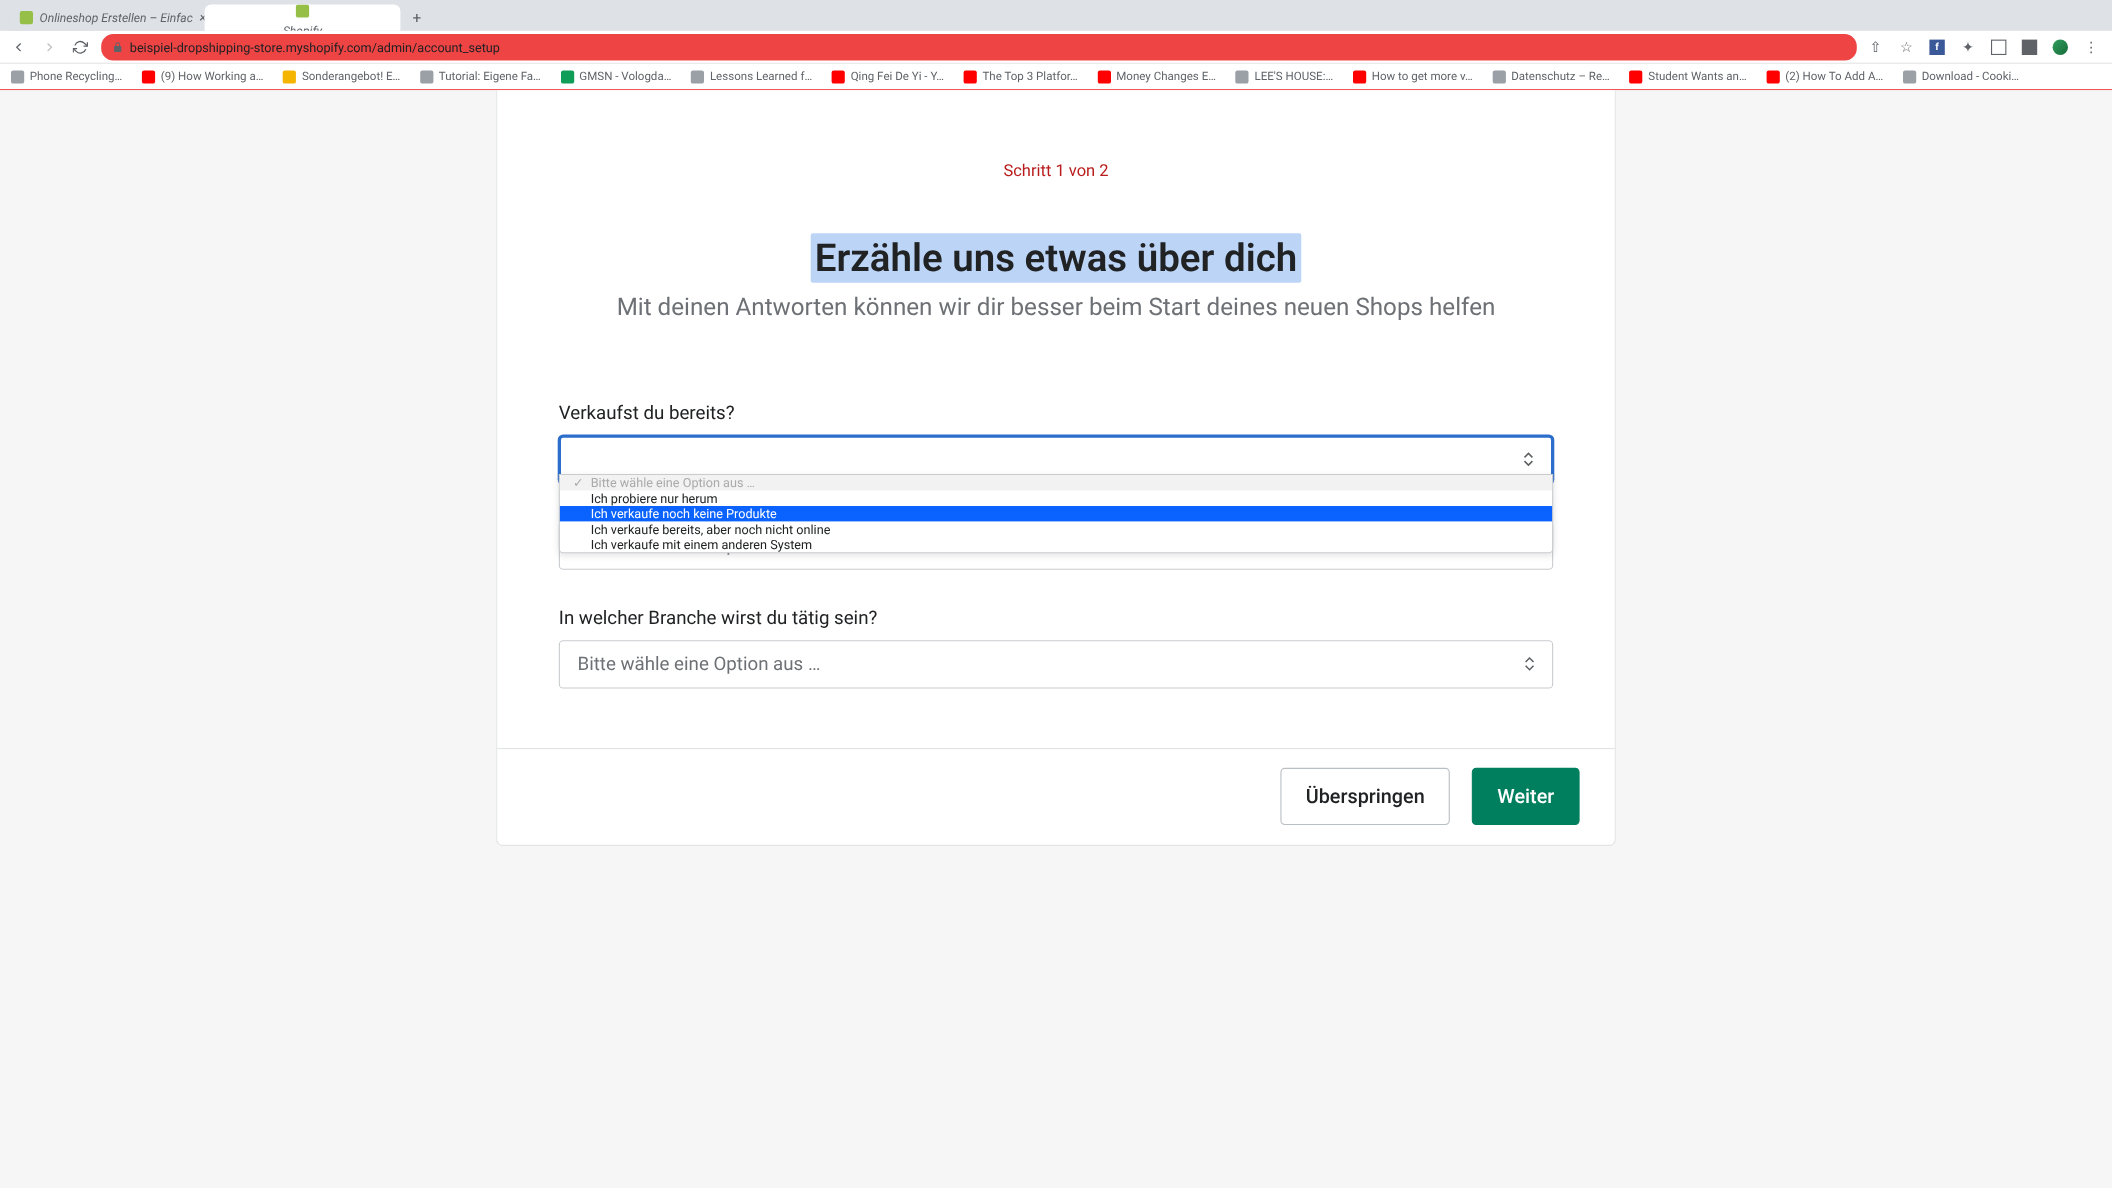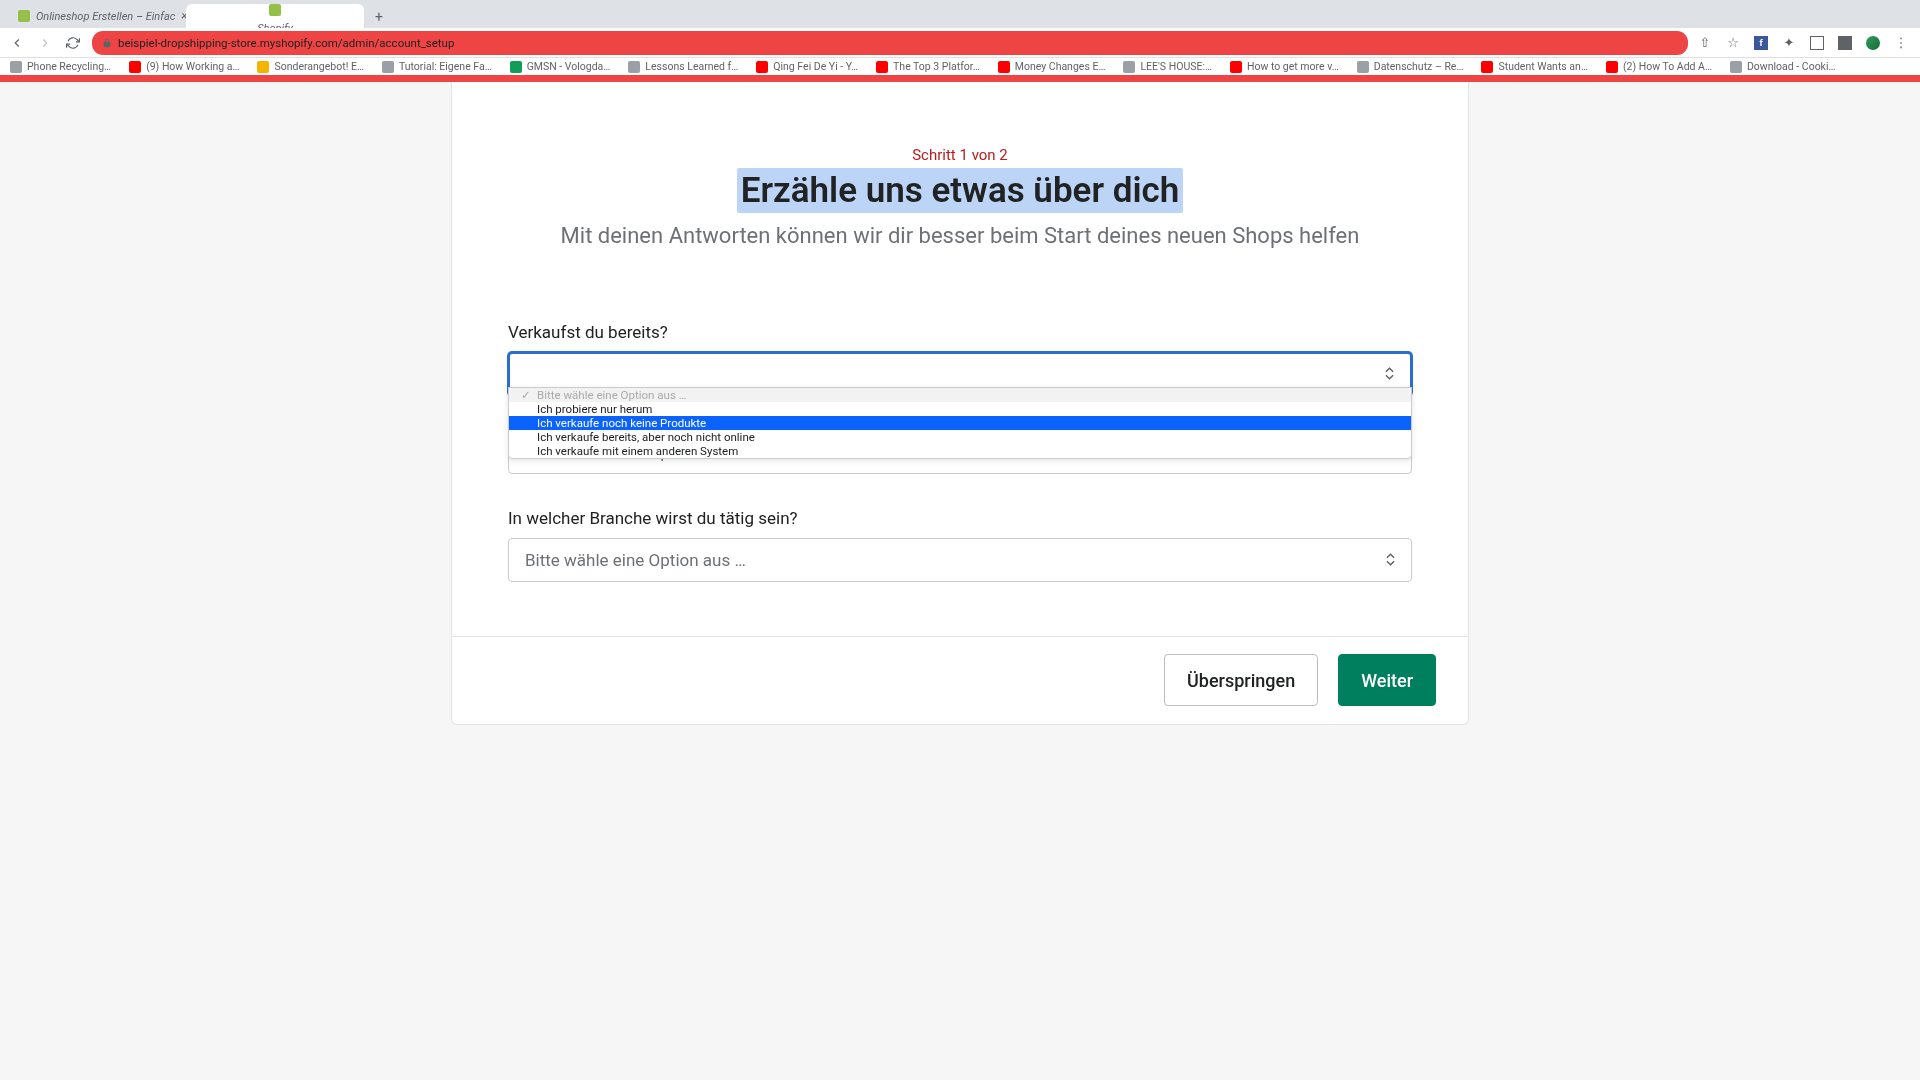--- a/index.html
+++ b/index.html
@@ -17,36 +17,36 @@
 
   .toolbar { height: 30px; background: #fff; display: flex; align-items: center; padding: 0 8px; gap: 10px; border-bottom: 1px solid #e0e0e0;}
   .nav-icon { width: 18px; height: 18px; color: #5f6368; display:flex; align-items:center; justify-content:center; }
   .nav-icon svg { width: 14px; height: 14px; }
   .addr-bar { flex: 1; height: 24px; background: #ef4444; border-radius: 11px; display:flex; align-items:center; padding: 0 10px; gap: 6px; font-size: 11.5px; color: #202124; }
   .lock-ico { width: 10px; height: 10px; display:flex; align-items:center; justify-content:center; color:#5f6368;}
   .right-icons { display:flex; align-items:center; gap: 14px; color:#5f6368; padding-right:4px;}
   .right-icons span, .right-icons div { width:14px; height:14px; font-size:13px; display:flex; align-items:center; justify-content:center;}
   .avatar-ico { width:18px; height:18px; border-radius:50%; background:linear-gradient(135deg,#2e9e5b,#176b3a); }
 
-  .bookmarks { height: 24px; background: #fff; display:flex; align-items:center; padding: 0 10px; gap: 18px; font-size: 10.5px; color:#5f6368; border-bottom:7px solid #ef4444; overflow:hidden;}
+  .bookmarks { height: 24px; background: #fff; display:flex; align-items:center; padding: 0 10px; gap: 18px; font-size: 10.5px; color:#5f6368; border-bottom:1px solid #ef4444; overflow:hidden;}
   .bm { display:flex; align-items:center; gap:5px; white-space:nowrap;}
   .bm-ico { width:12px; height:12px; border-radius:2px; background:#ccc; flex:0 0 12px;}
   .bm-ico.red { background:#ff0000;}
   .bm-ico.grn { background:#0f9d58;}
   .bm-ico.or { background:#f4b400;}
   .bm-ico.gr { background:#9aa0a6;}
 
   
   .viewport { width: 100%; height: calc(1080px - 82px); background: #f6f6f7; }
   .card { width: 1018px; margin: 0 auto; background: #fff; border-radius: 0 0 6px 6px; border:1px solid #e1e3e5; border-top:none; position:relative; }
   .card-inner { padding: 64px 48px 44px; }
 
   .step { text-align:center; font-size: 15px; color:#b91c1c;}
   .title { text-align:center; font-size: 35px; font-weight: 600; color:#202223; margin-top:4px; background:#bcd5f7; display:inline-block; padding:2px 4px; border-radius:2px;}
-  .title-row { text-align:center;}
+  .title-row { text-align:center;margin-top:44px;}
   .subtitle { text-align:center; font-size: 22px; color:#6d7175; margin-top:8px; line-height:1.4;}
 
   .fields { margin: 70px 8px 0;}
   .field-label { font-size: 17px; color:#202223; margin-bottom:10px; }
 
   .select-wrap { position:relative; margin-bottom: 34px;}
   .select-box { width:100%; height:44px; border:1px solid #c9cccf; border-radius:4px; display:flex; align-items:center; padding:0 16px; font-size:17px; color:#6d7175; background:#fff; position:relative;}
   .select-box.focused { border:2px solid #2c6ecb; box-shadow: 0 0 0 1px #2c6ecb; }
   .select-chevron { position:absolute; right:16px; display:flex; flex-direction:column; gap:1px; color:#5c5f62;}
   .select-chevron svg { width:9px; height:6px;}

